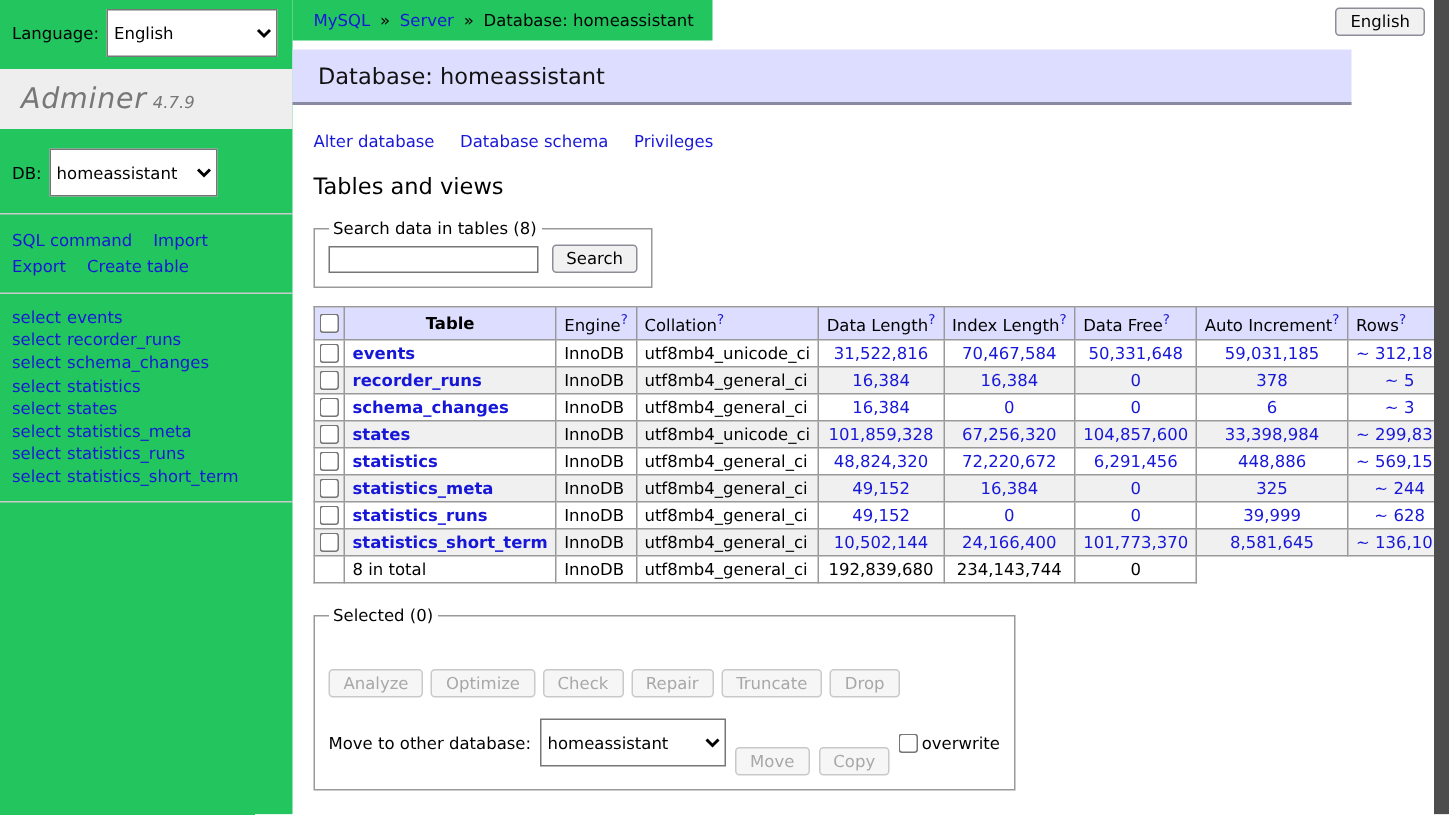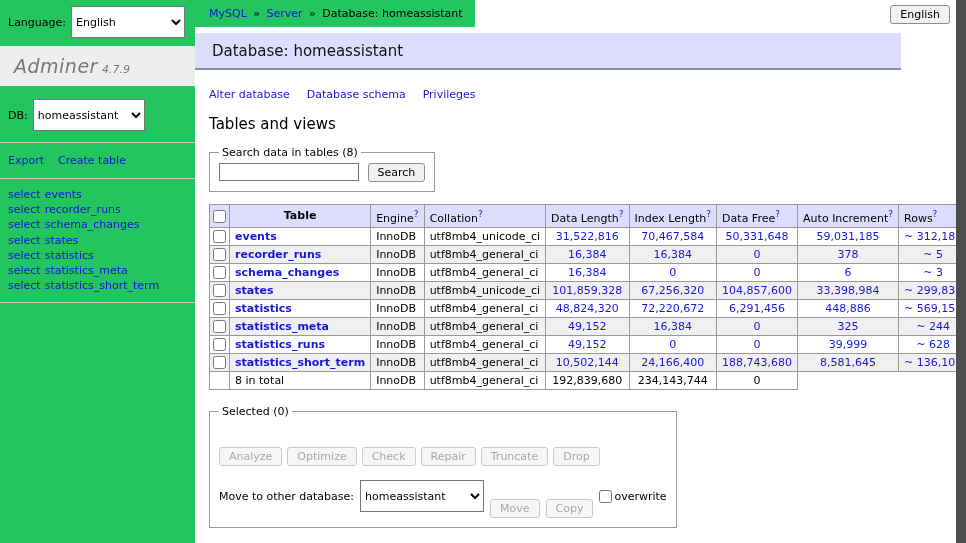--- a/index.html
+++ b/index.html
@@ -120,33 +120,37 @@
       <span>DB:</span>
       <select>
         <option>homeassistant</option>
       </select>
     </div>
 
     <hr class="side-sep">
 
     <div class="side-actions">
       <div class="line">
+        <a>SQL command</a><a>Import</a>
+      </div>
+      <div class="line">
         <a>Export</a><a>Create table</a>
       </div>
     </div>
 
     <hr class="side-sep">
 
     <div class="side-tables" id="side-tables">
         <div class="trow"><a class="sel">select</a><a class="tname">events</a></div>
         <div class="trow"><a class="sel">select</a><a class="tname">recorder_runs</a></div>
         <div class="trow"><a class="sel">select</a><a class="tname">schema_changes</a></div>
+        <div class="trow"><a class="sel">select</a><a class="tname">statistics</a></div>
         <div class="trow"><a class="sel">select</a><a class="tname">states</a></div>
-        <div class="trow"><a class="sel">select</a><a class="tname">statistics</a></div>
         <div class="trow"><a class="sel">select</a><a class="tname">statistics_meta</a></div>
+        <div class="trow"><a class="sel">select</a><a class="tname">statistics_runs</a></div>
         <div class="trow"><a class="sel">select</a><a class="tname">statistics_short_term</a></div>
       </div>
 
     <hr class="side-sep">
   </aside>
 
   <div id="main">
     <div class="breadcrumb">
       <a>MySQL</a>
       <span class="sep">»</span>
@@ -266,21 +270,21 @@
               <td class="num"><a>39,999</a></td>
               <td class="num"><a>~ 628</a></td>
             </tr>
             <tr>
               <td class="check"><input type="checkbox" style=""></td>
               <td class="tname"><a>statistics_short_term</a></td>
               <td>InnoDB</td>
               <td>utf8mb4_general_ci</td>
               <td class="num"><a>10,502,144</a></td>
               <td class="num"><a>24,166,400</a></td>
-              <td class="num"><a>188,743,680</a></td>
+              <td class="num"><a>101,773,370</a></td>
               <td class="num"><a>8,581,645</a></td>
               <td class="num"><a>~ 136,108</a></td>
             </tr>
           </tbody>
         <tbody>
           <tr class="total-row">
             <td class="check"></td>
             <td class="tname">8 in total</td>
             <td>InnoDB</td>
             <td>utf8mb4_general_ci</td>

